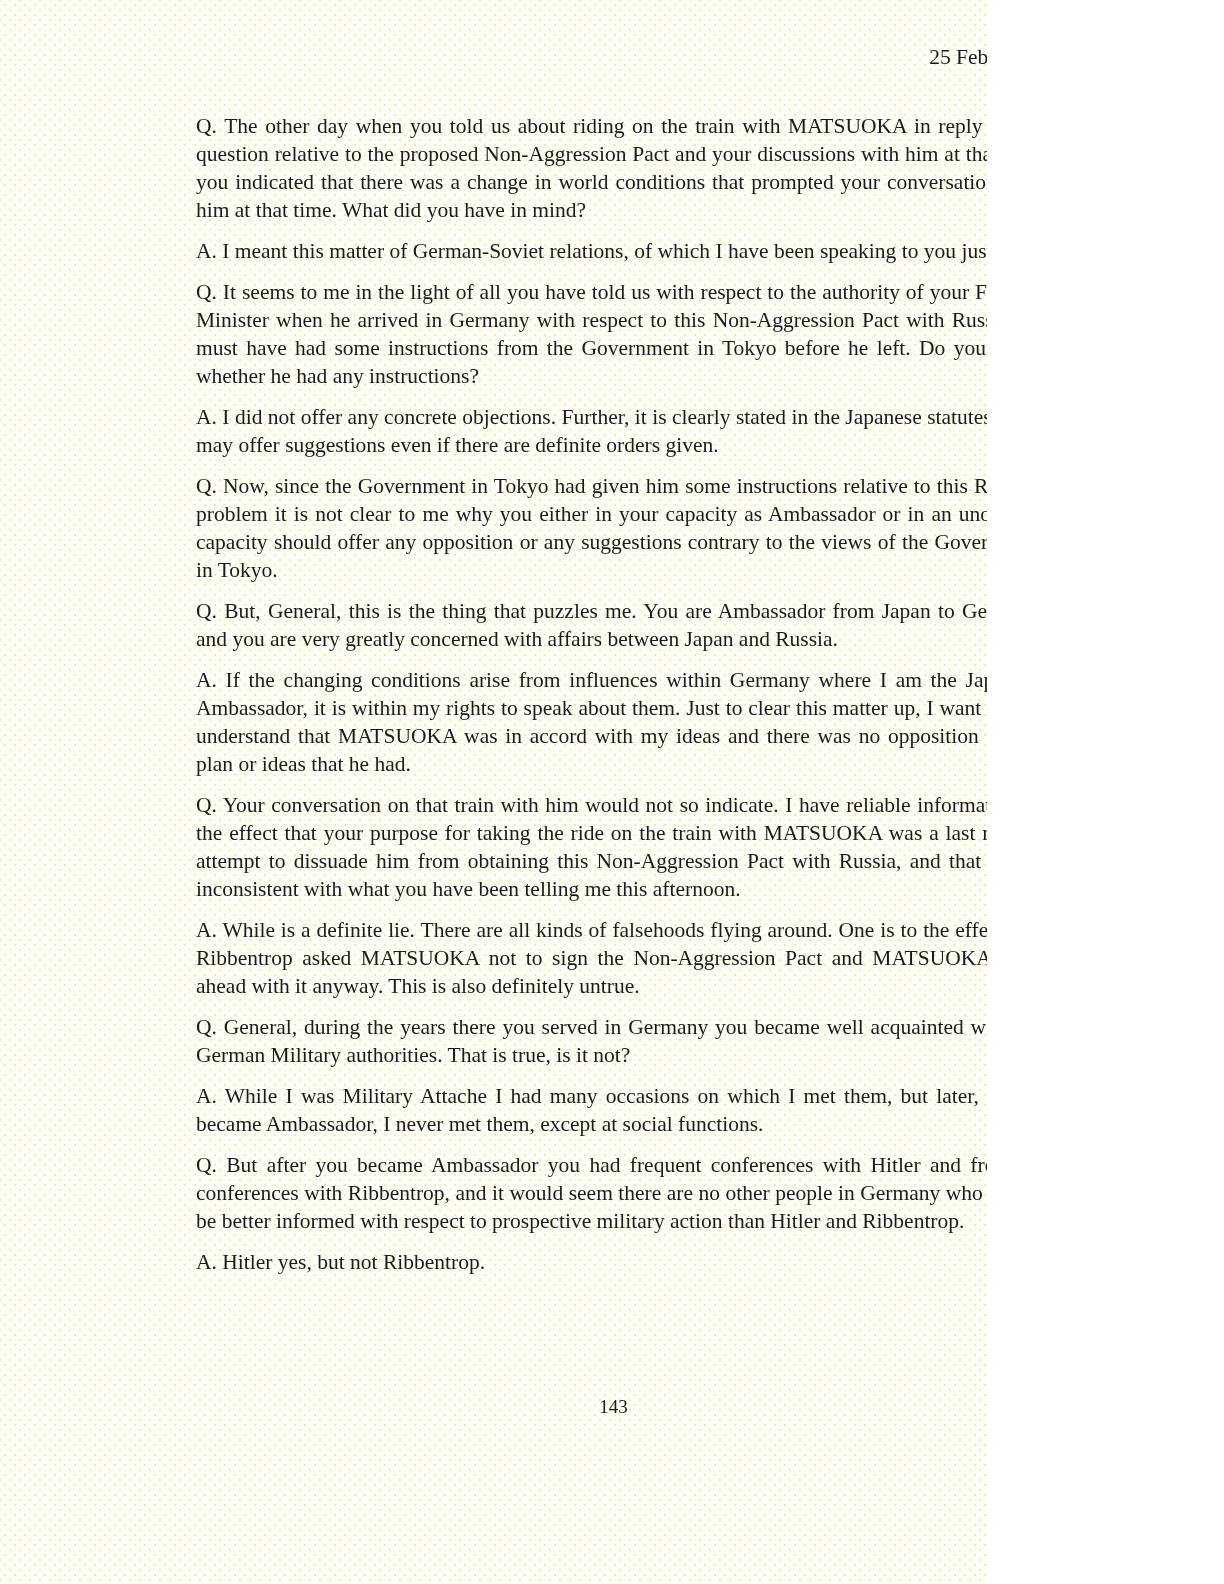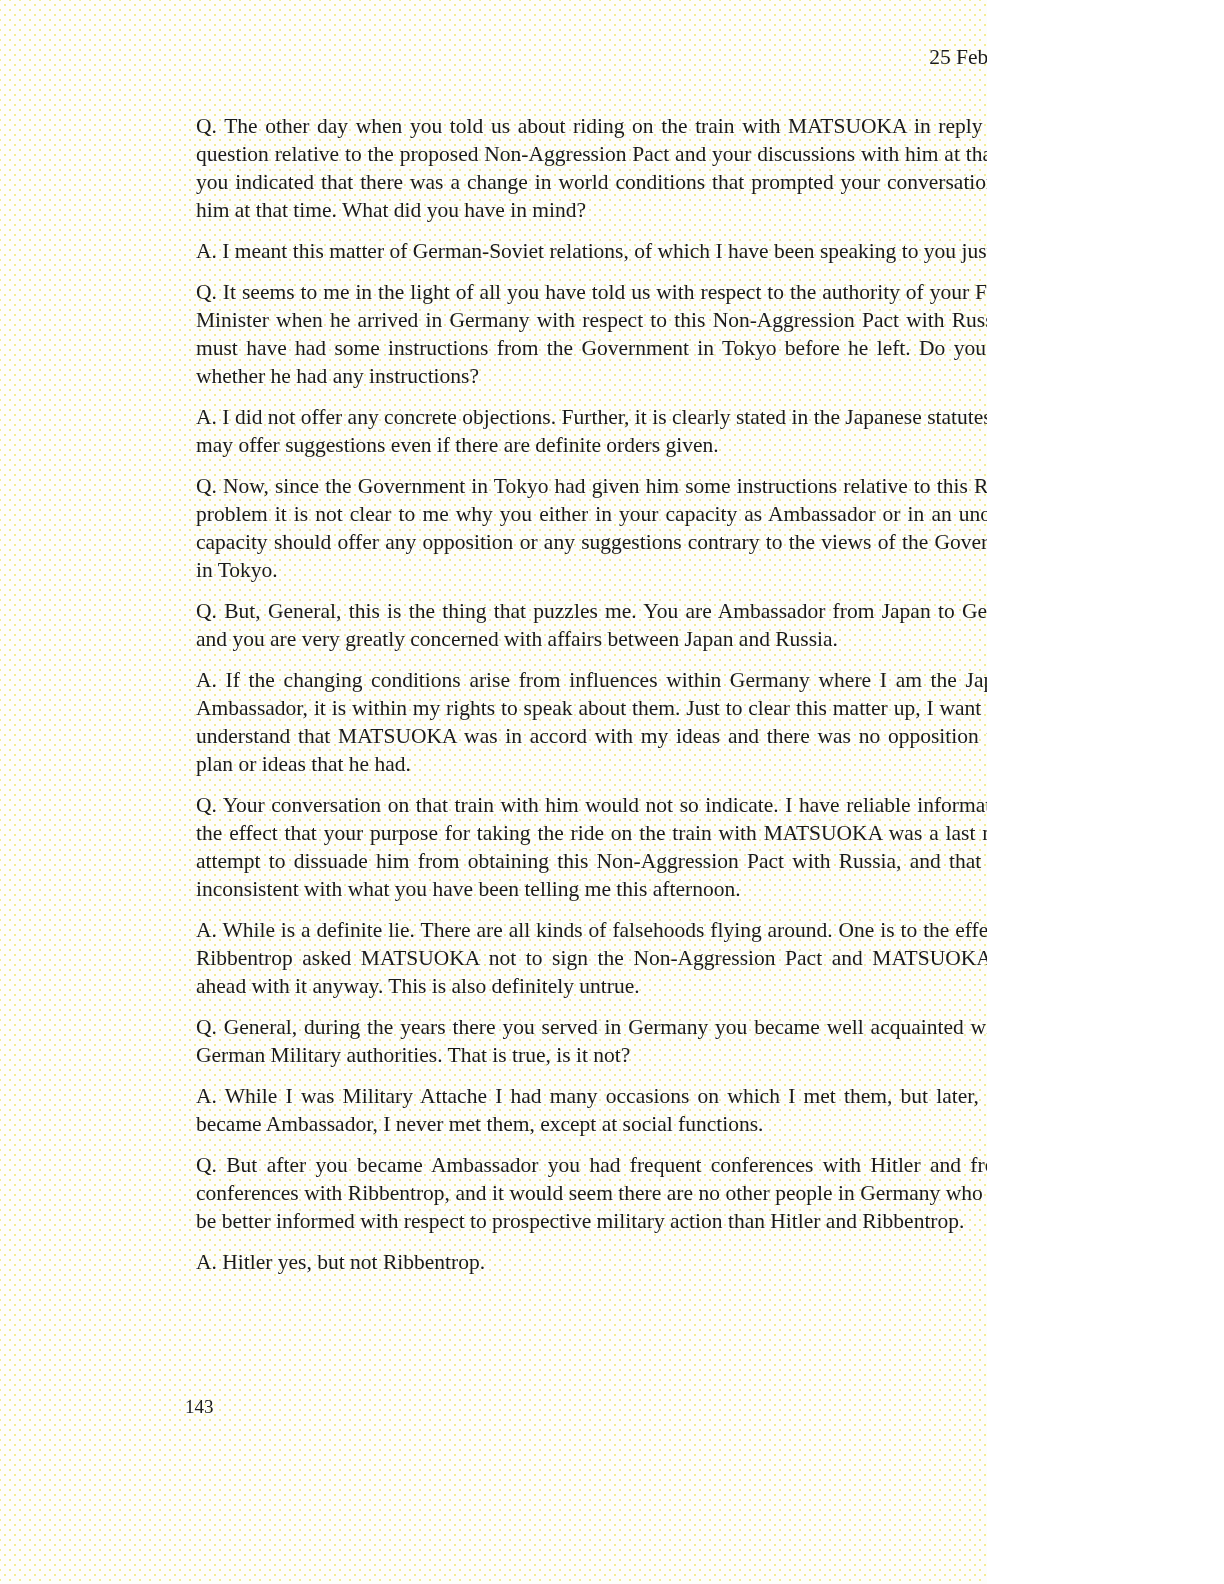--- a/index.html
+++ b/index.html
@@ -42,21 +42,21 @@
     font-size: 21.5px;
     line-height: 28px;
     text-align: justify;
     text-justify: inter-word;
   }
   .page-number {
     position: absolute;
     top: 1396px;
     left: 185px;
     width: 857px;
-    text-align: left;
+    text-align: center;
     font-size: 19px;
     line-height: 22px;
   }
 </style>
 </head>
 <body>
 
 <div class="page">
   <div class="date-line">25 Feb. 1946</div>
 

